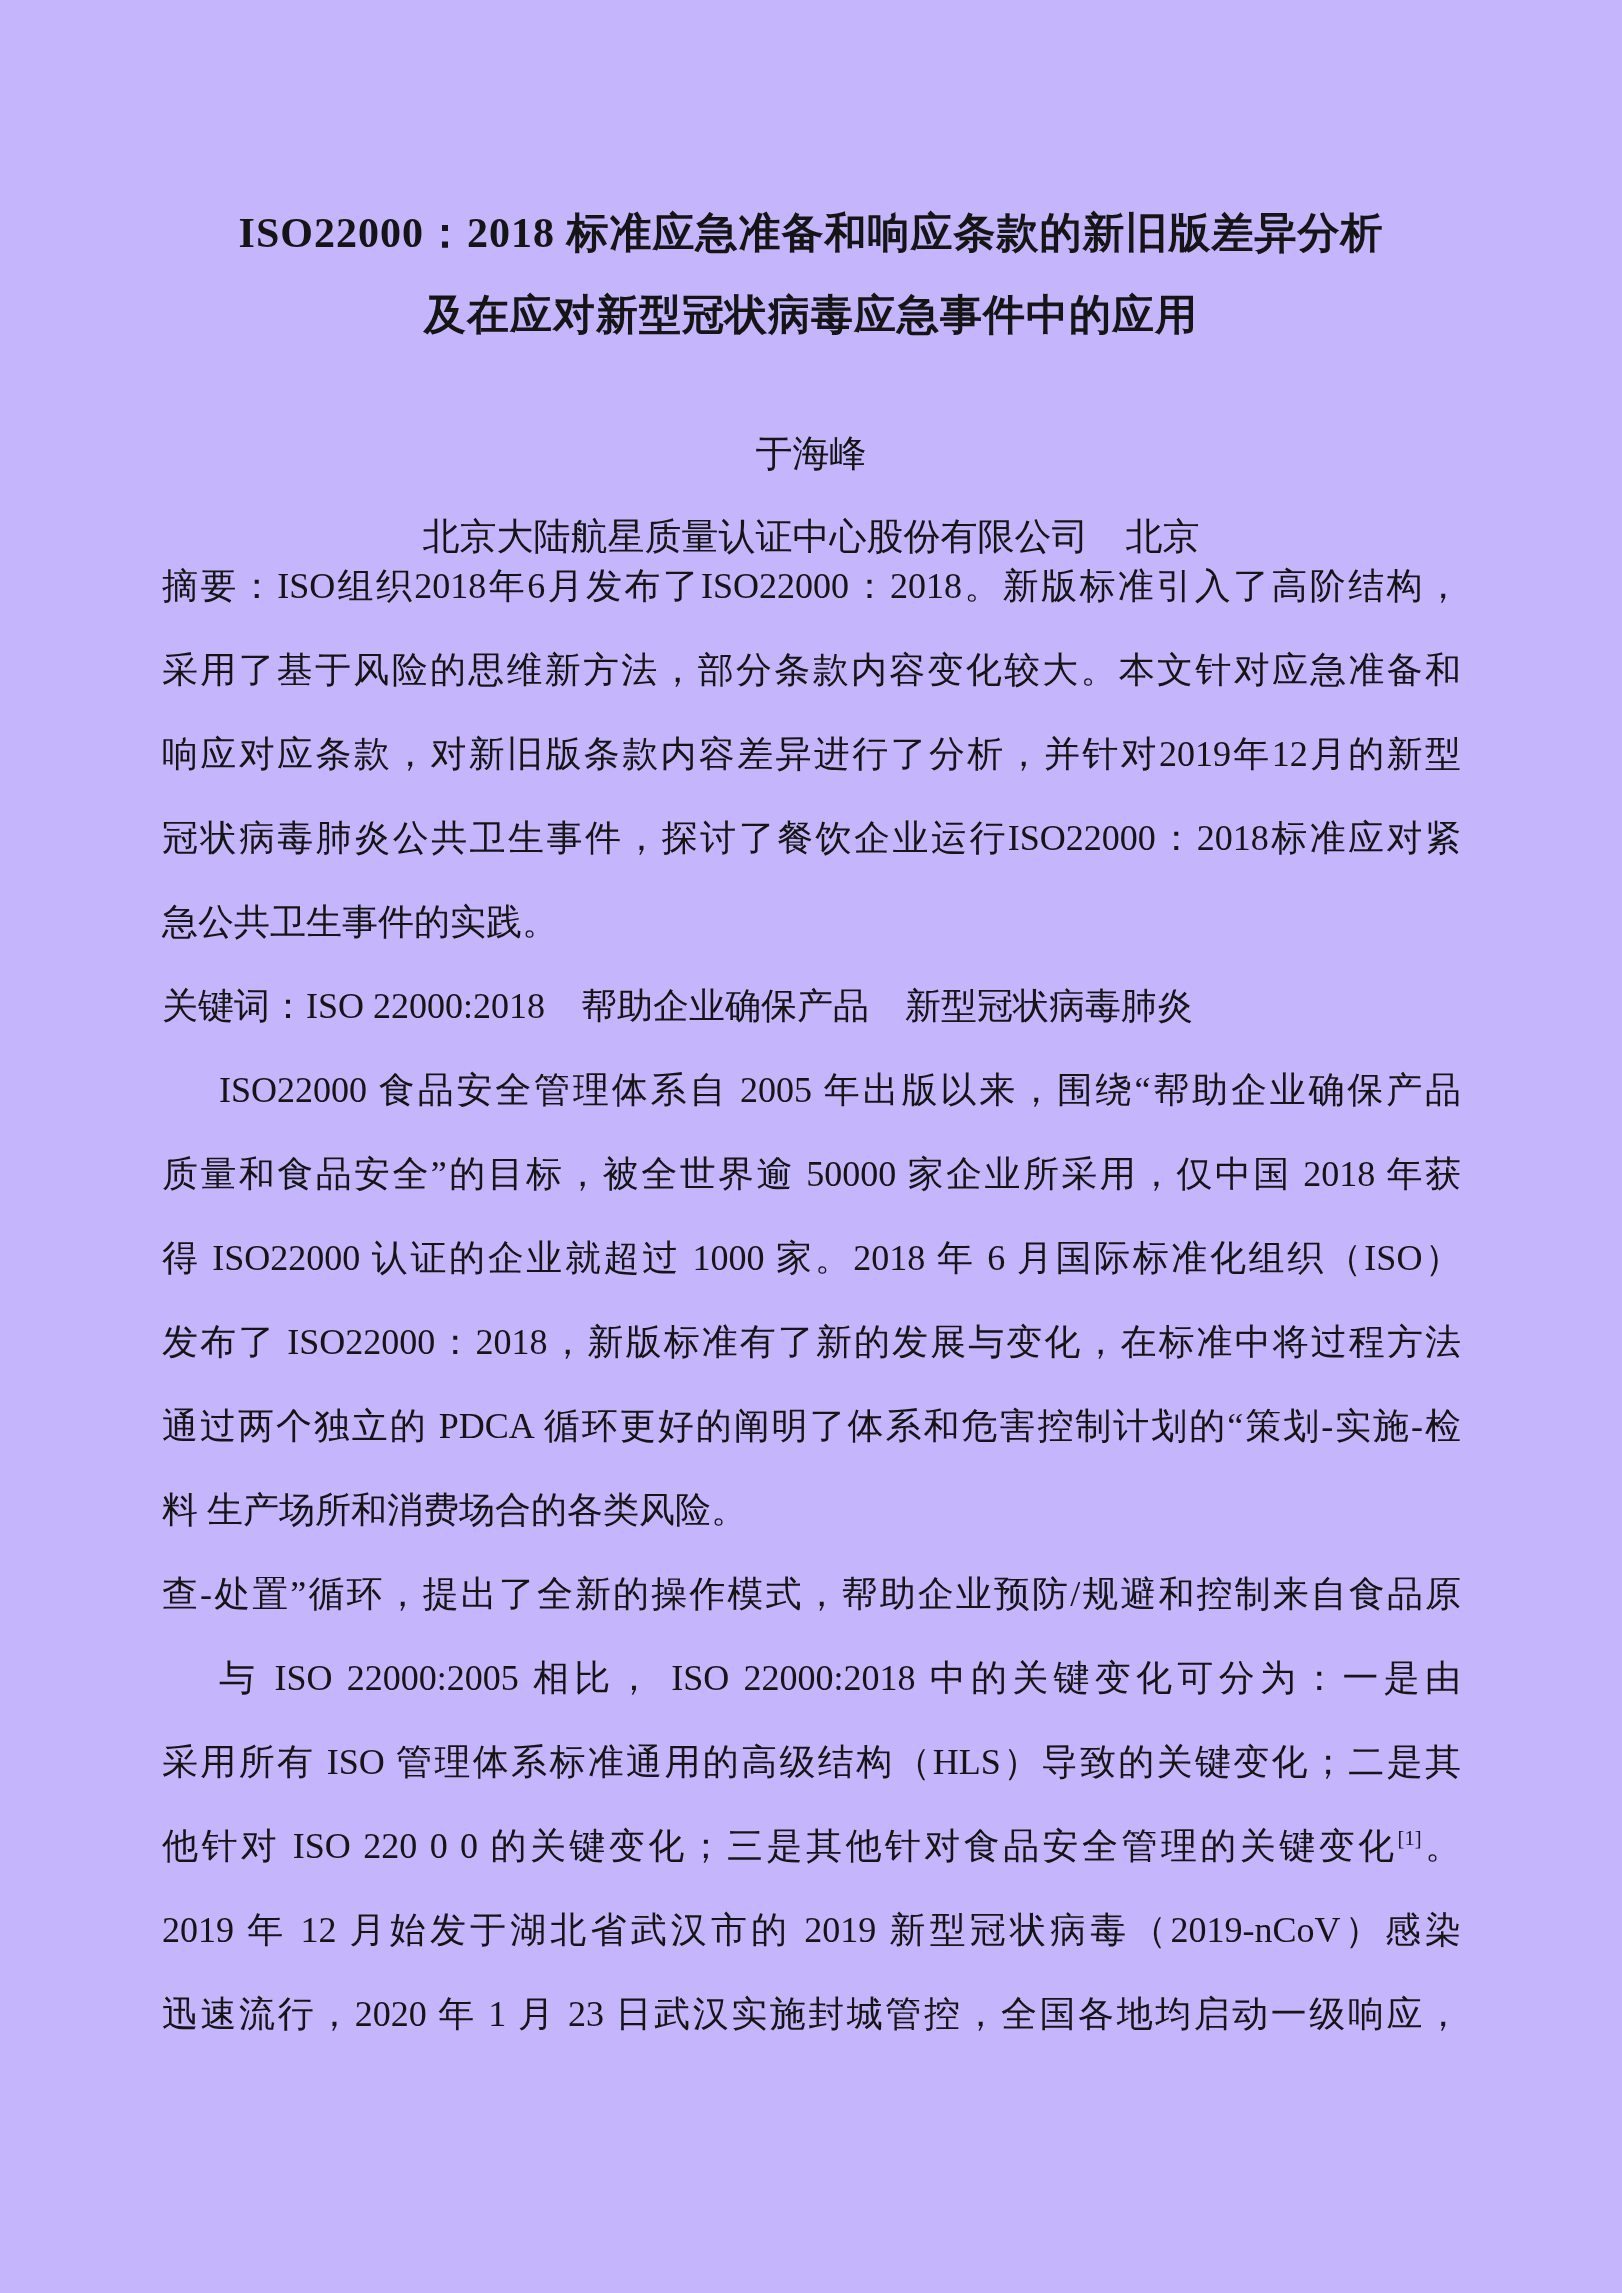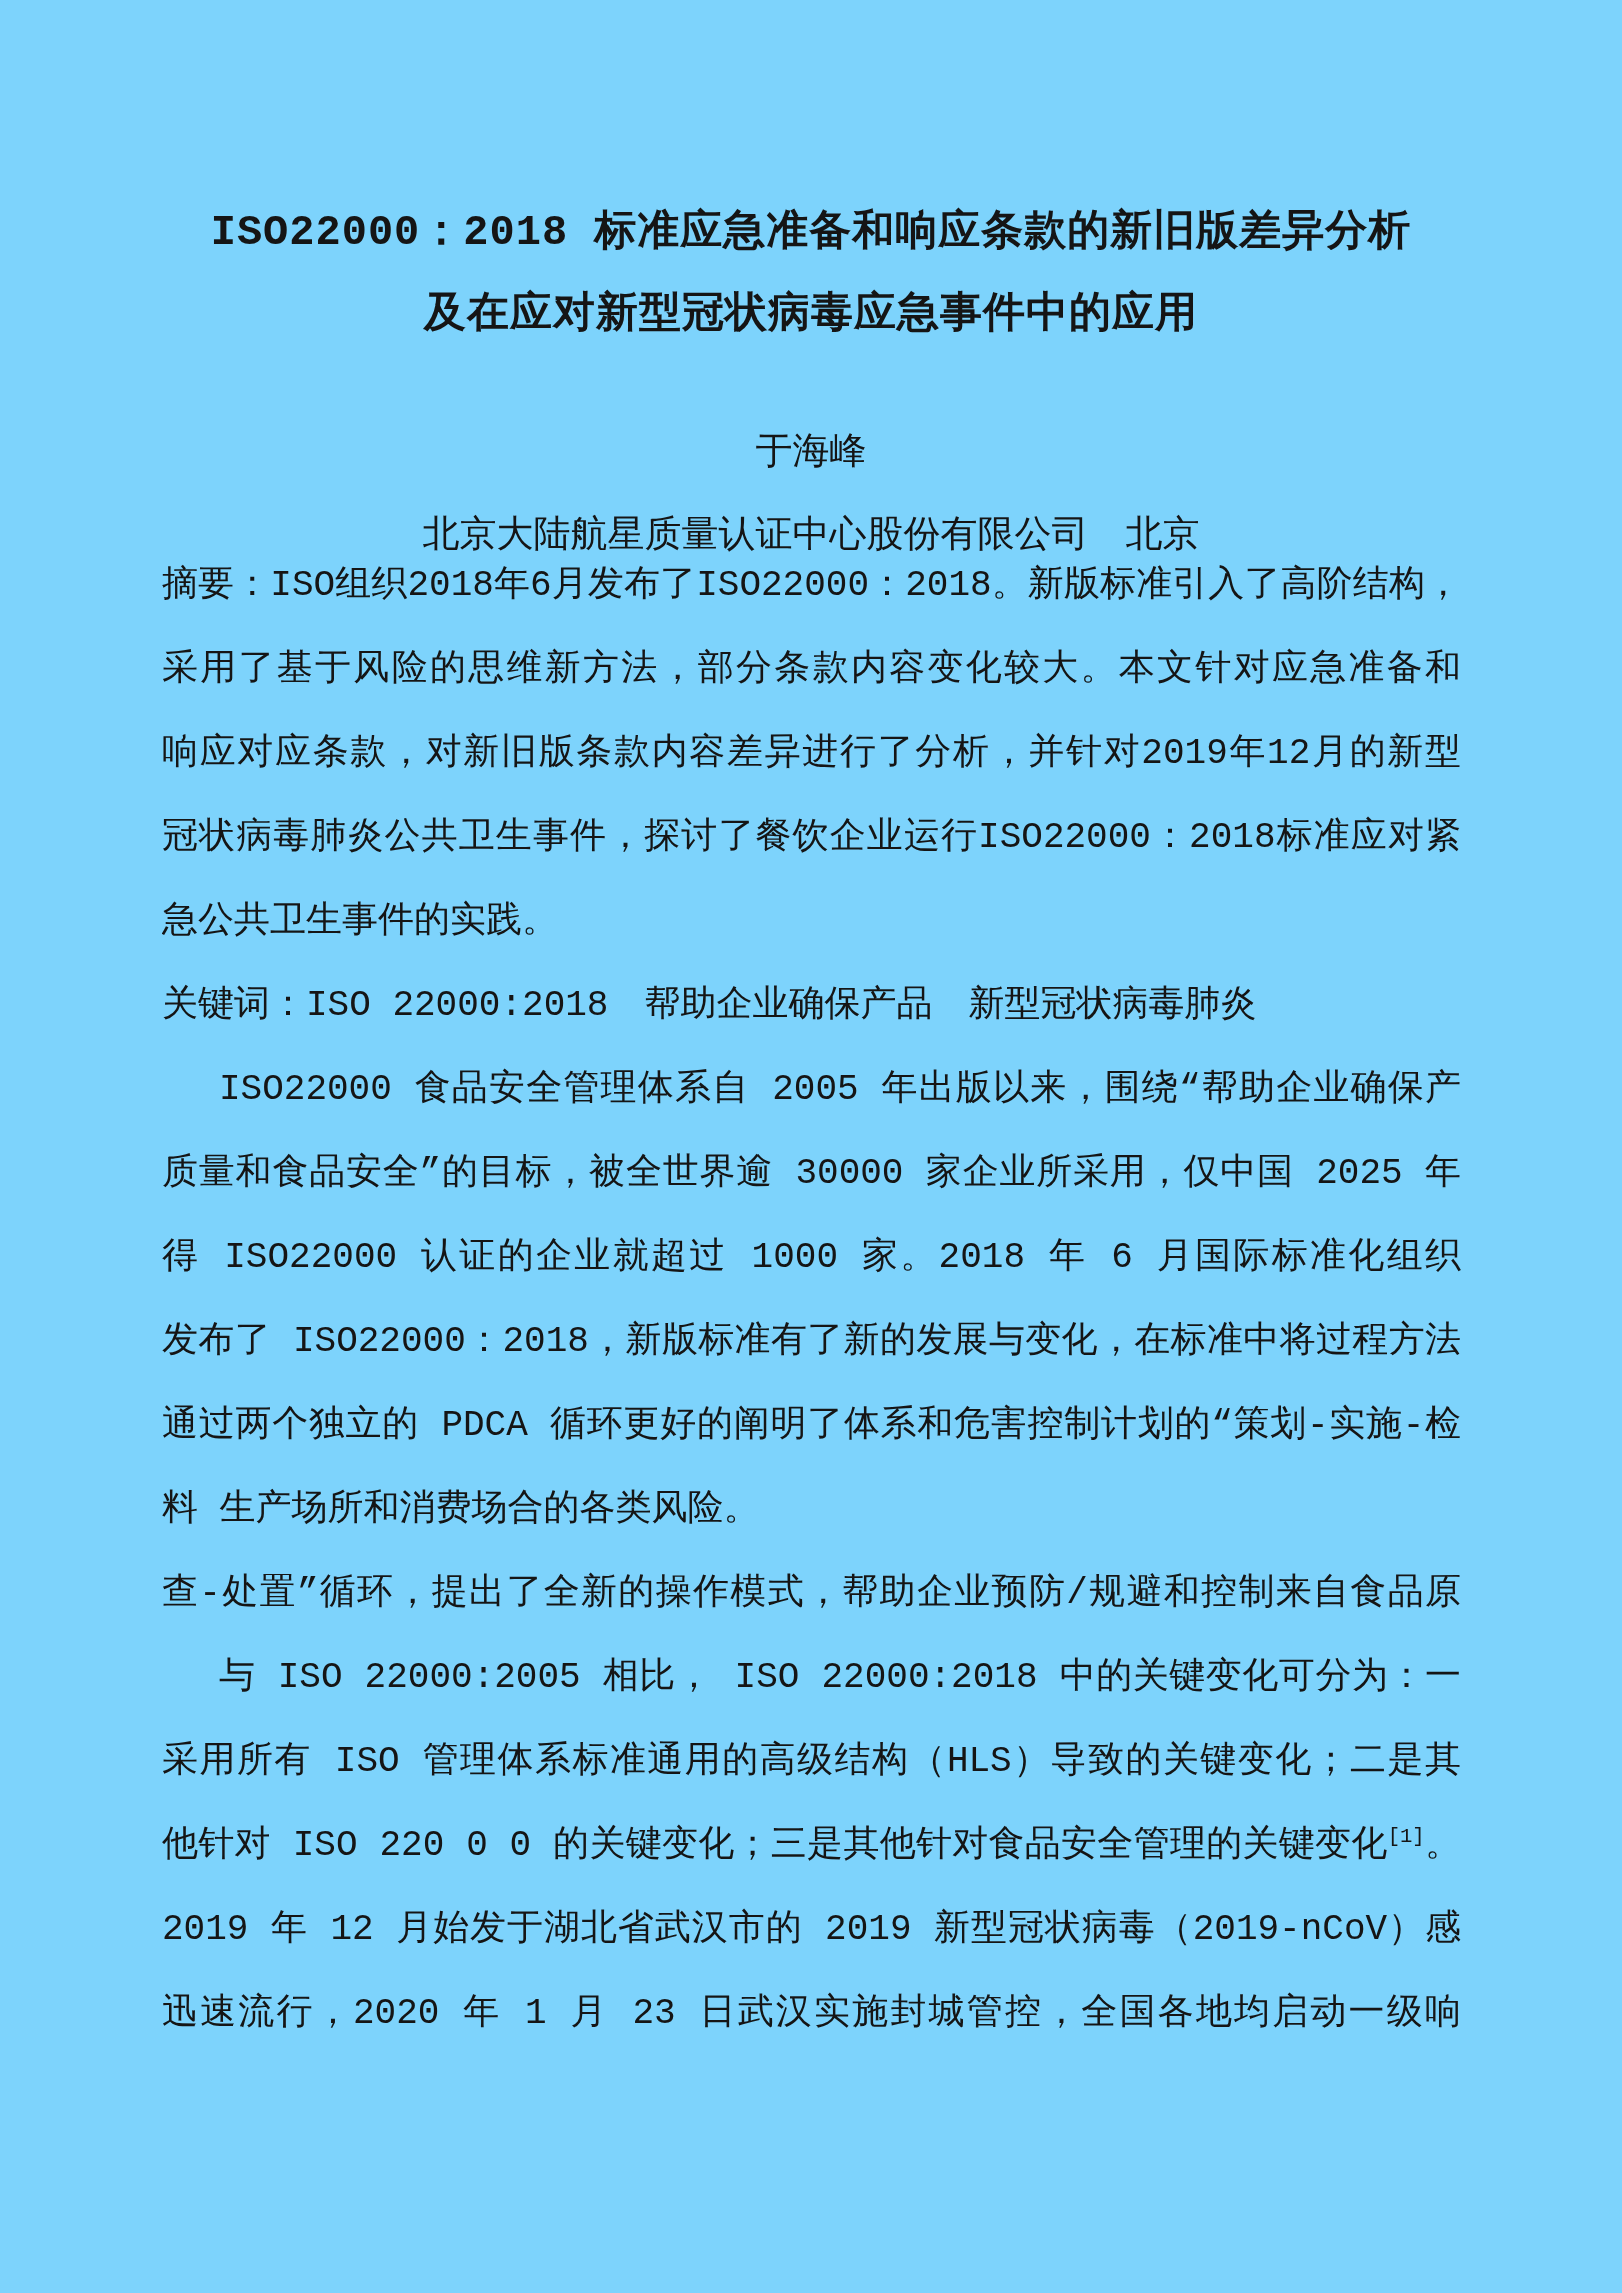--- a/index.html
+++ b/index.html
@@ -7,23 +7,22 @@
     width: 1622px;
     height: 2294px;
     background: #ffffff;
     position: relative;
     color: #151515;
     font-family: "Liberation Serif", "DejaVu Serif", serif;
   }
   .page {
     position: absolute;
     inset: 0;
-    background: #7dd3fc;
+    background: #c4b5fd;
     overflow: hidden;
-    font-family: Liberation Mono, monospace;
   }
   .title {
     position: absolute;
     top: 192px;
     left: 118px;
     right: 118px;
     margin: 0;
     text-align: center;
     font-size: 42px;
     font-weight: 700;
@@ -91,21 +90,21 @@
 
     <div class="line just">摘要：ISO组织2018年6月发布了ISO22000：2018。新版标准引入了高阶结构，</div>
     <div class="line just">采用了基于风险的思维新方法，部分条款内容变化较大。本文针对应急准备和</div>
     <div class="line just">响应对应条款，对新旧版条款内容差异进行了分析，并针对2019年12月的新型</div>
     <div class="line just">冠状病毒肺炎公共卫生事件，探讨了餐饮企业运行ISO22000：2018标准应对紧</div>
     <div class="line">急公共卫生事件的实践。</div>
 
     <div class="line">关键词：ISO 22000:2018　帮助企业确保产品　新型冠状病毒肺炎</div>
 
     <div class="line just ind">ISO22000 食品安全管理体系自 2005 年出版以来，围绕“帮助企业确保产品</div>
-    <div class="line just">质量和食品安全”的目标，被全世界逾 30000 家企业所采用，仅中国 2025 年获</div>
+    <div class="line just">质量和食品安全”的目标，被全世界逾 50000 家企业所采用，仅中国 2018 年获</div>
     <div class="line just">得 ISO22000 认证的企业就超过 1000 家。2018 年 6 月国际标准化组织（ISO）</div>
     <div class="line just">发布了 ISO22000：2018，新版标准有了新的发展与变化，在标准中将过程方法</div>
     <div class="line just">通过两个独立的 PDCA 循环更好的阐明了体系和危害控制计划的“策划-实施-检</div>
     <div class="line">料 生产场所和消费场合的各类风险。</div>
     <div class="line just">查-处置”循环，提出了全新的操作模式，帮助企业预防/规避和控制来自食品原</div>
 
     <div class="line just ind">与 ISO 22000:2005 相比，  ISO 22000:2018 中的关键变化可分为：一是由</div>
     <div class="line just">采用所有 ISO 管理体系标准通用的高级结构（HLS）导致的关键变化；二是其</div>
     <div class="line just">
       <span>他针对 ISO 220 0 0 的关键变化；三是其他针对食品安全管理的关键变化</span><sup class="fn">[1]</sup><span>。</span>

